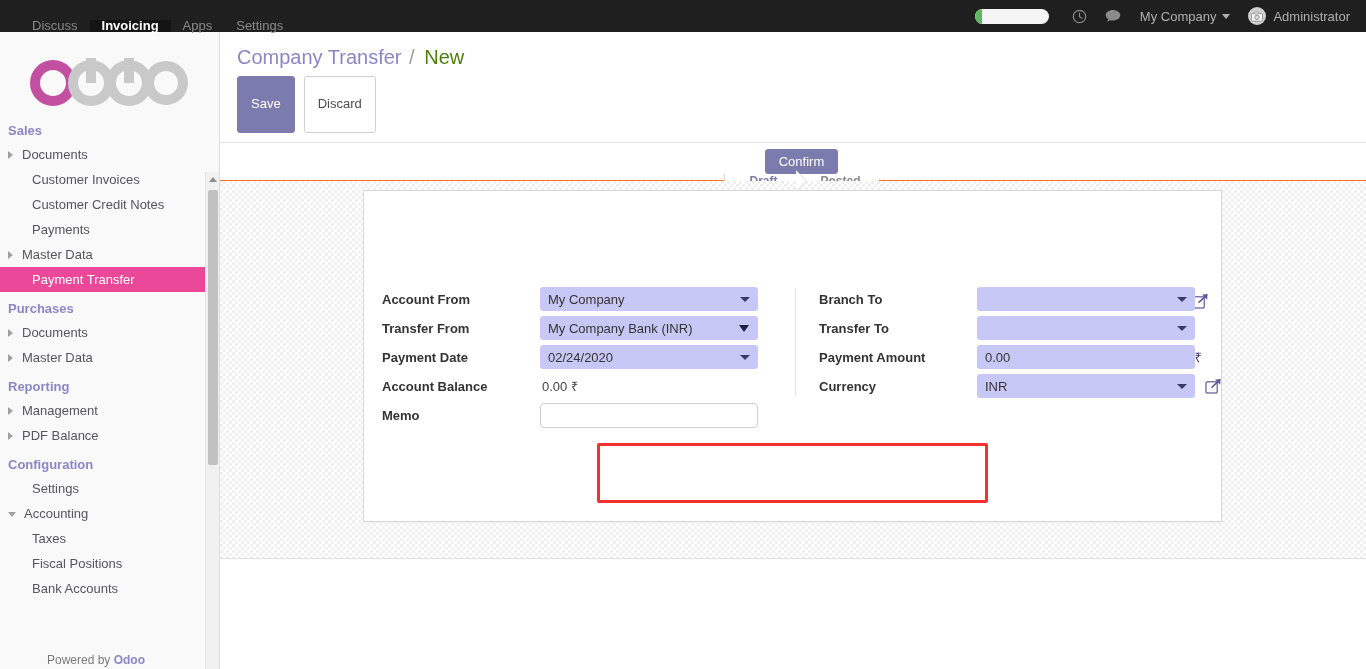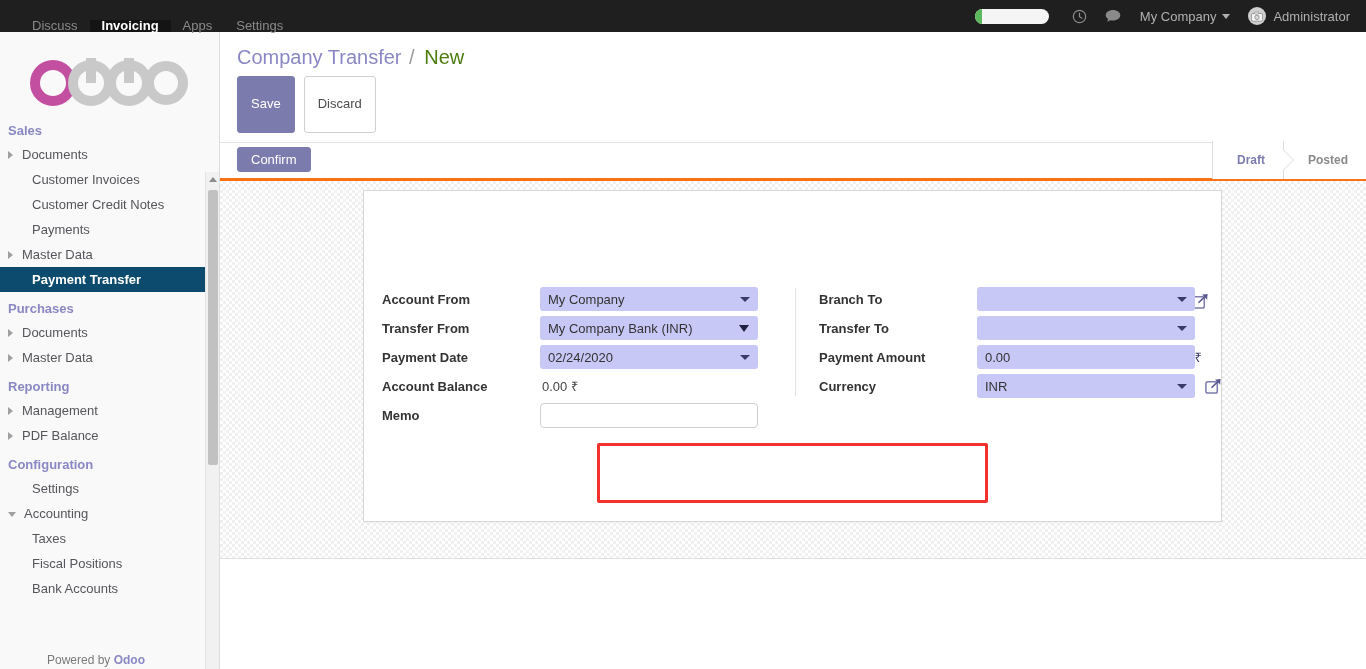--- a/index.html
+++ b/index.html
@@ -112,21 +112,21 @@
     display: flex; align-items: center;
     font-size: 13px;
     color: #55555b;
     height: 25px;
     padding-left: 8px;
     cursor: pointer;
     white-space: nowrap;
   }
   .menu-item.lvl1 { padding-left: 8px; }
   .menu-item.lvl2 { padding-left: 32px; }
-  .menu-item.active { background: #0c4a6e; color: #ffffff; font-weight: bold; }
+  .menu-item.active { background: #ec4899; color: #ffffff; }
   .caret-right {
     width: 0; height: 0;
     border-top: 4px solid transparent;
     border-bottom: 4px solid transparent;
     border-left: 5px solid #a0a0a0;
     margin-right: 9px; flex: none;
   }
   .caret-down {
     width: 0; height: 0;
     border-left: 4px solid transparent;
@@ -205,23 +205,24 @@
     background: #7c7bad; border: 1px solid #7c7bad; color: #ffffff;
   }
   .btn-default {
     background: #ffffff; border: 1px solid #d0d0d0; color: #4c4c4c;
   }
 
   
   .sb-row {
     display: flex; align-items: center; justify-content: space-between;
     background: #ffffff;
-    border-bottom: 3px solid #f97316;
+    border-bottom: 1px solid #f97316;
     padding: 6px 0 7px 17px;
     height: 38px;
+    flex-direction: column;
   }
   .btn-confirm {
     background: #7c7bad; border: 1px solid #7c7bad; color: #ffffff;
     font-size: 13px; padding: 4px 13px; border-radius: 3px; cursor: pointer;
   }
   .statusbar { display: flex; align-items: stretch; height: 38px; }
   .stat {
     position: relative;
     display: flex; align-items: center;
     padding: 0 18px 0 24px;

